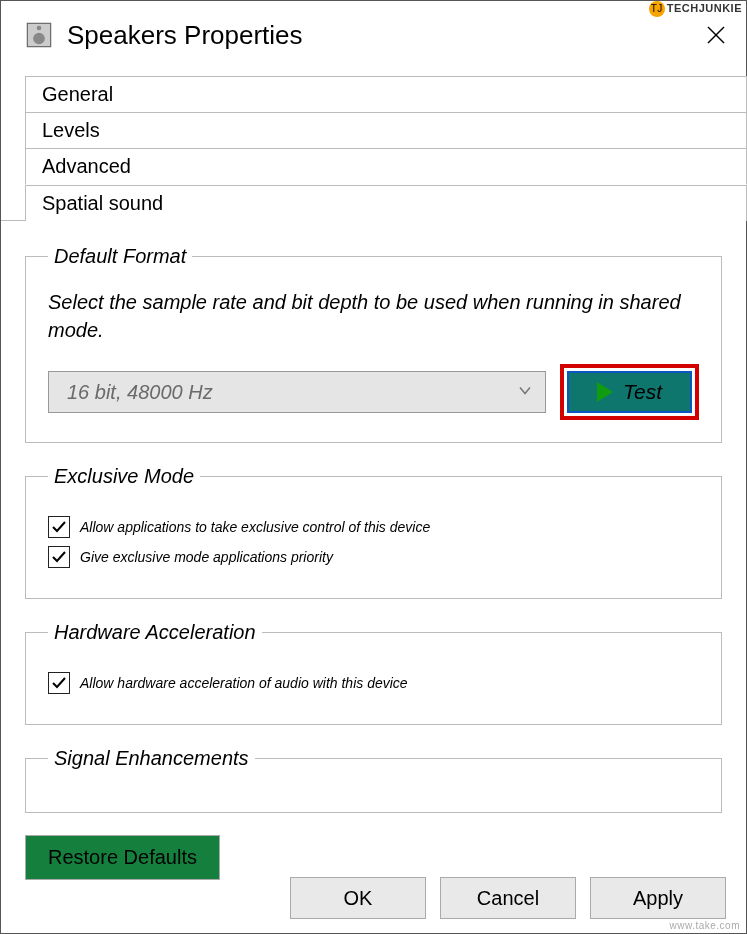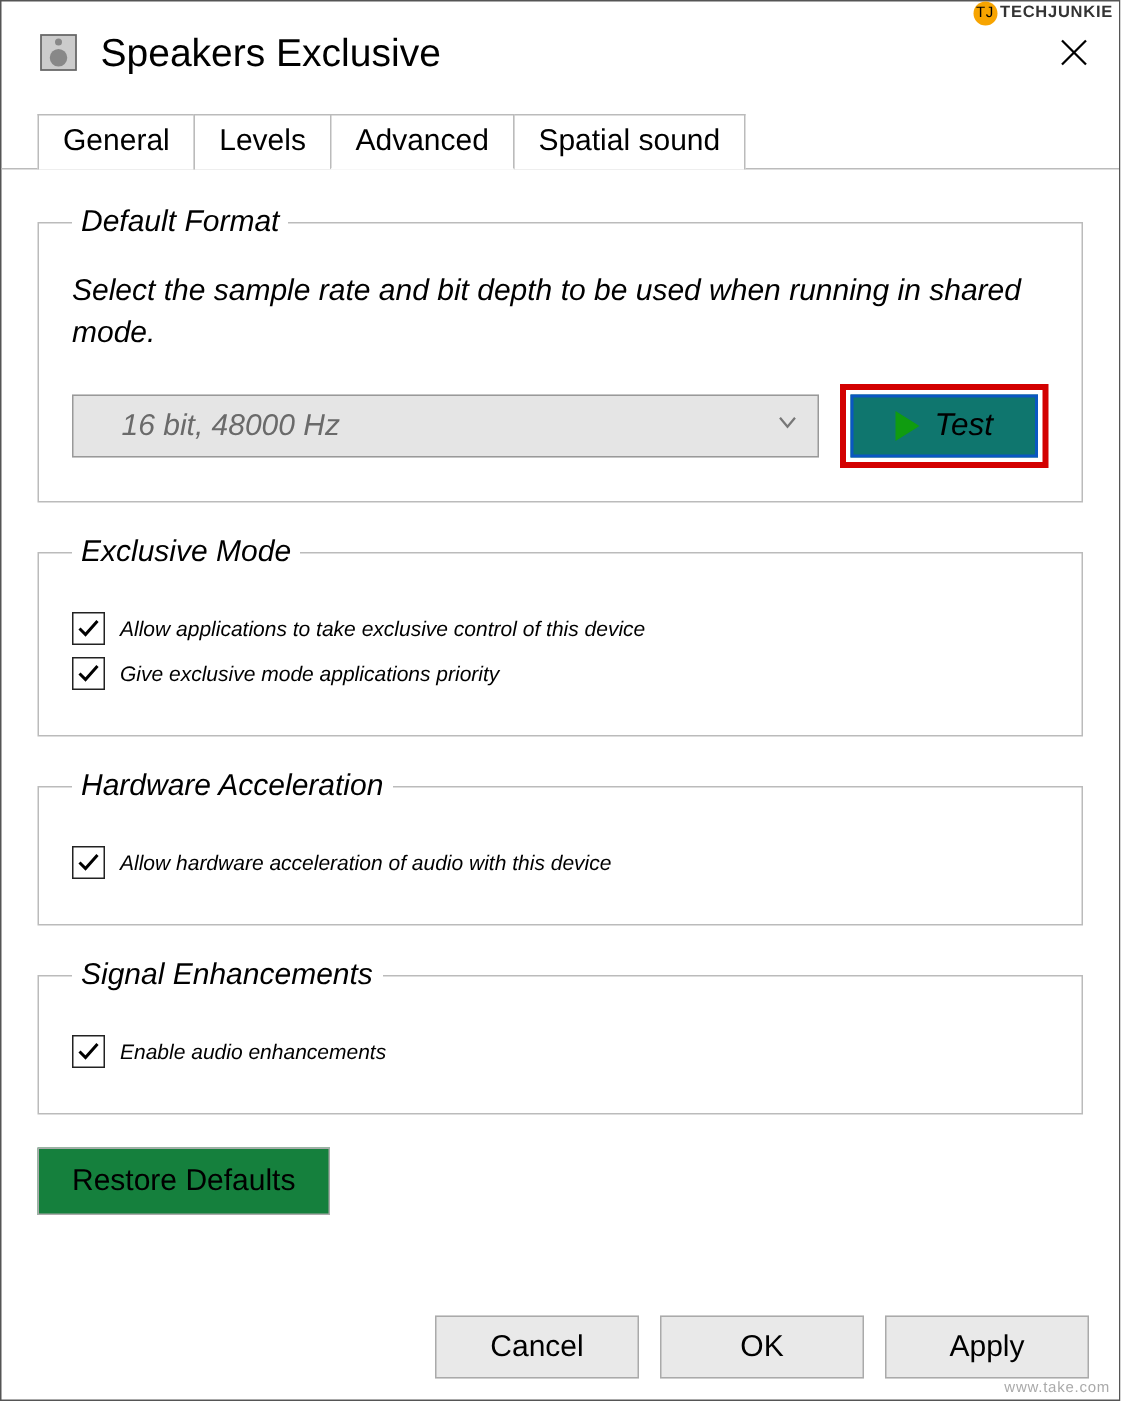--- a/index.html
+++ b/index.html
@@ -53,20 +53,21 @@
     display: flex; align-items: center; justify-content: center;
     cursor: pointer;
   }
   .close-x svg { width: 20px; height: 20px; }
   .tabs {
     display: flex;
     padding-left: 24px;
     border-bottom: 1px solid #bbb;
     margin-top: 12px;
     position: relative;
+    flex-direction: column;
   }
   .tab {
     border: 1px solid #bbb;
     border-bottom: none;
     padding: 6px 16px;
     font-size: 20px;
     background: #fff;
     margin-right: -1px;
     cursor: pointer;
     position: relative;
@@ -94,21 +95,21 @@
   }
   .desc { font-size: 20px; line-height: 1.4; margin-bottom: 20px; }
   .format-row { display: flex; align-items: center; gap: 14px; }
   .combo {
     flex: 1;
     height: 42px;
     border: 1px solid #999;
     background: #e5e5e5;
     color: #6a6a6a;
     display: flex; align-items: center;
-    padding: 0 32px;
+    padding: 0 18px;
     font-size: 20px;
     position: relative;
   }
   .combo .chev {
     position: absolute; right: 12px; top: 50%; transform: translateY(-50%);
   }
   .test-wrap {
     border: 4px solid #d30000;
     padding: 3px;
   }
@@ -172,21 +173,21 @@
   </div>
 
   <div class="titlebar">
     <div class="appicon">
       <svg viewBox="0 0 24 24">
           <rect x="2" y="2" width="20" height="20" fill="#ccc" stroke="#666"></rect>
           <circle cx="12" cy="15" r="5" fill="#888"></circle>
           <circle cx="12" cy="6" r="2" fill="#888"></circle>
         </svg>
     </div>
-    <div class="title">Speakers Exclusive</div>
+    <div class="title">Speakers Properties</div>
     <div class="close-x">
       <svg viewBox="0 0 20 20">
           <line x1="2" y1="2" x2="18" y2="18" stroke="#000" stroke-width="1.5"></line>
           <line x1="18" y1="2" x2="2" y2="18" stroke="#000" stroke-width="1.5"></line>
         </svg>
     </div>
   </div>
 
   <div class="tabs">
     <div class="tab inactive">General</div>
@@ -245,34 +246,26 @@
           <svg viewBox="0 0 16 16">
               <polyline points="2,8 6,12 14,3" fill="none" stroke="#000" stroke-width="2"></polyline>
             </svg>
         </div>
         <span>Allow hardware acceleration of audio with this device</span>
       </div>
     </fieldset>
 
     <fieldset class="group">
       <legend>Signal Enhancements</legend>
-      <div class="check-row">
-        <div class="checkbox">
-          <svg viewBox="0 0 16 16">
-              <polyline points="2,8 6,12 14,3" fill="none" stroke="#000" stroke-width="2"></polyline>
-            </svg>
-        </div>
-        <span>Enable audio enhancements</span>
-      </div>
     </fieldset>
 
   </div>
 
   <button class="restore">Restore Defaults</button>
 
   <div class="button-bar">
+    <div class="btn">OK</div>
     <div class="btn">Cancel</div>
-    <div class="btn">OK</div>
     <div class="btn">Apply</div>
   </div>
 
   <div class="watermark-b">www.take.com</div>
 </div>
 
 </body></html>

